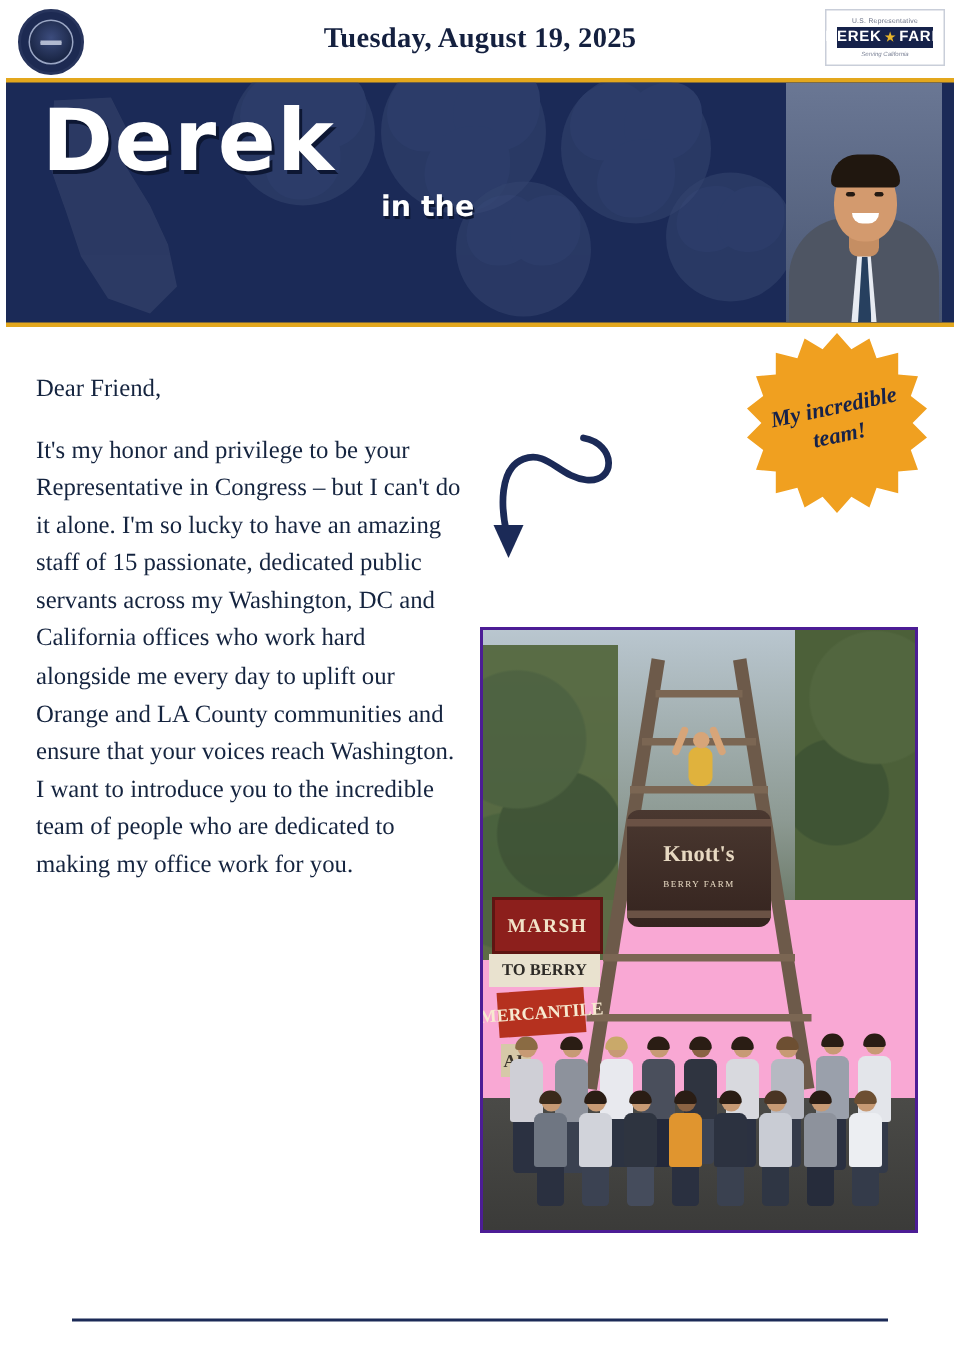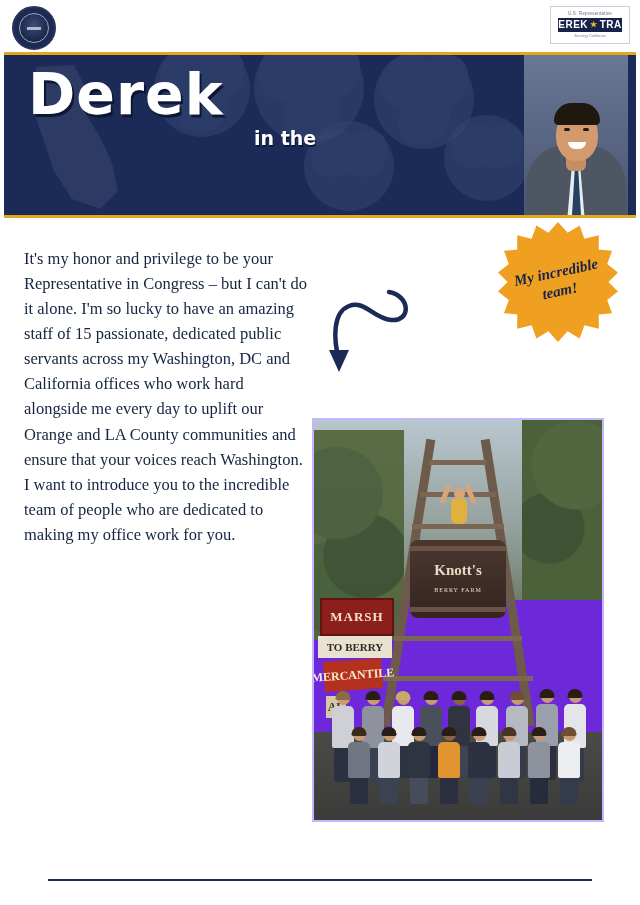--- a/index.html
+++ b/index.html
@@ -316,27 +316,27 @@
     position: absolute;
     left: 315px;
     top: 60px;
     width: 110px;
     height: 110px;
   }
 
   
   .photo {
     position: absolute;
-    left: 312px;
+    left: 320px;
     top: 200px;
     width: 288px;
     height: 400px;
-    border: 2px solid #c4b5fd;
+    border: 2px solid #4c1d95;
     overflow: hidden;
-    background: #6d28d9;
+    background: #f9a8d4;
   }
   .photo .sky {
     position: absolute;
     left: 0; top: 0; right: 0; height: 45%;
     background: linear-gradient(#b9c6cf, #8d9a93 70%, #6f7d6d);
   }
   .photo .trees-l {
     position: absolute;
     left: -6px; top: 10px;
     width: 96px; height: 210px;
@@ -537,26 +537,27 @@
     background: #1b2a57;
   }
 </style>
 </head>
 <body>
 
 <div class="topbar">
   <div class="seal">
     <div class="inner"></div>
   </div>
+  <div class="date">Tuesday, August 19, 2025</div>
   <div class="logo-box">
     <div class="l1">U.S. Representative</div>
     <div class="l2">
       <span>DEREK</span>
       <span class="star">★</span>
-      <span>TRAN</span>
+      <span>FARM</span>
     </div>
     <div class="l3">Serving California</div>
   </div>
 </div>
 
 <div class="banner">
 
   <svg class="ca-map" viewBox="0 0 120 150">
     <path d="M22 4 L60 2 L74 30 L70 48 L86 74 L98 100 L104 128 L86 146 L58 136 L40 108 L30 78 L20 50 Z" fill="#ffffff" opacity="0.35"></path>
   </svg>
@@ -598,20 +599,21 @@
     <div class="smile"></div>
     <div class="eye l"></div>
     <div class="eye r"></div>
     <div class="hair"></div>
   </div>
 </div>
 
 <div class="content">
 
   <div class="letter">
+    <p>Dear Friend,</p>
     <p>It's my honor and privilege to be your Representative in Congress – but I can't do it alone. I'm so lucky to have an amazing staff of 15 passionate, dedicated public servants across my Washington, DC and California offices who work hard alongside me every day to uplift our Orange and LA County communities and ensure that your voices reach Washington. I want to introduce you to the incredible team of people who are dedicated to making my office work for you.</p>
   </div>
 
   <div class="starburst">
     <div class="shape"></div>
     <div class="txt">My incredible team!</div>
   </div>
 
   <svg class="arrow" viewBox="0 0 110 110">
     <path d="M74 14 C 96 18, 96 44, 76 42 C 58 40, 50 22, 34 28 C 18 34, 18 60, 24 82" fill="none" stroke="#1b2a57" stroke-width="4.5" stroke-linecap="round"></path>

